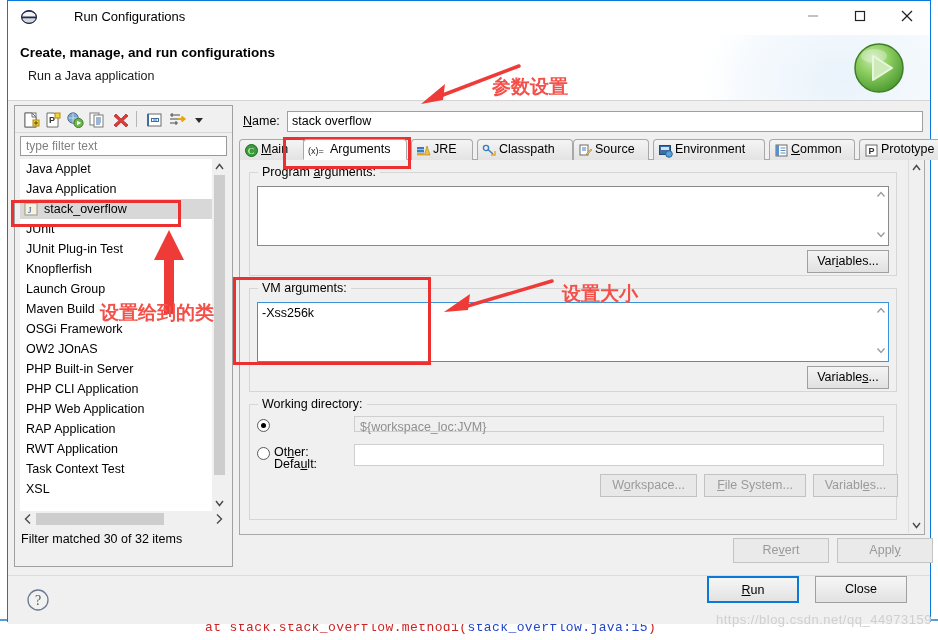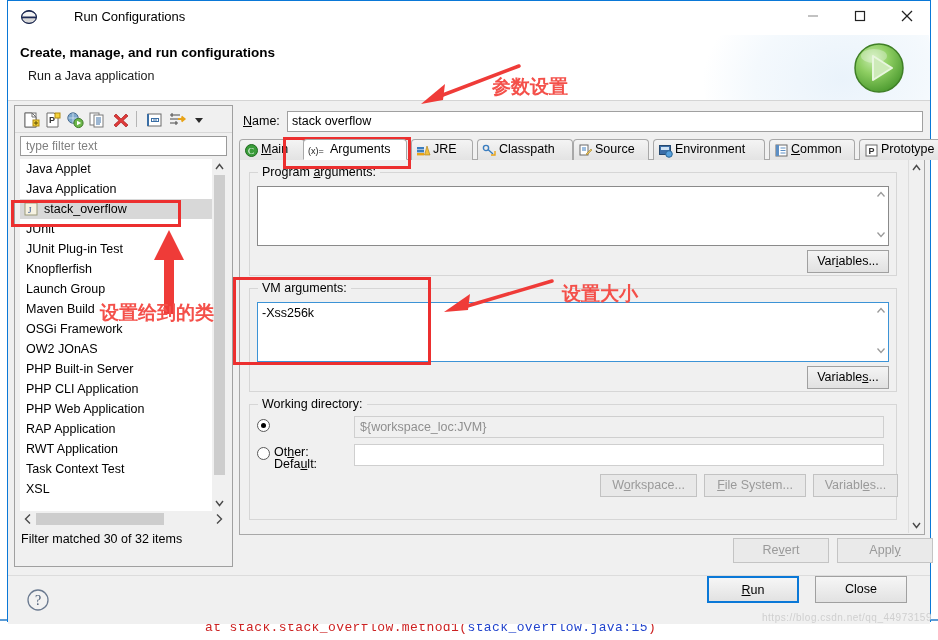--- a/index.html
+++ b/index.html
@@ -192,21 +192,21 @@
   .fbtn u{text-decoration:underline;}
   .fbtn.default{border:2px solid #0a78d7;}
   #btn-run{right:131px;}
   #btn-close-f{right:23px;}
   
   #anno{position:absolute;left:0;top:0;width:938px;height:640px;pointer-events:none;}
   .rbox{position:absolute;border:3px solid #ec2f2f;box-sizing:border-box;}
   .rtext{position:absolute;color:#f4504a;font-size:19px;font-weight:bold;
          font-family:"DejaVu Sans","Liberation Sans",sans-serif;white-space:nowrap;}
   #watermark{
-    position:absolute;right:6px;top:612px;font-size:10px;color:#cfcfcf;
+    position:absolute;right:6px;top:612px;font-size:13px;color:#cfcfcf;
     font-family:"Liberation Sans",sans-serif;letter-spacing:.5px;
   }
 </style>
 </head>
 <body>
 
 <div id="console-bg">
   <div class="ln"><span>at stack.stack_overflow.method1(</span><span class="blue">stack_overflow.java:15</span><span>)</span></div>
 </div>
 <div id="console-top-border"></div>
@@ -520,21 +520,21 @@
           </div>
           <div class="vbtn" style="left:567px;top:206px;width:82px;">Variable<u>s</u>...</div>
 
           <div class="group" style="left:9px;top:244px;width:648px;height:116px;">
             <span class="glabel">Working directory:</span>
           </div>
           <div class="radio" style="left:17px;top:259px;">
               <span class="dot"></span>
             </div>
           <span class="rlabel" style="left:34px;top:257px;margin-top:40px;">Defa<u>u</u>lt:</span>
-          <div class="roinput" style="left:114px;top:256px;width:530px;height:22px;">${workspace_loc:JVM}</div>
+          <div class="roinput" style="left:114px;top:256px;width:530px;height:16px;">${workspace_loc:JVM}</div>
 
           <div class="radio" style="left:17px;top:287px;"></div>
           <span class="rlabel" style="left:34px;top:285px;">Ot<u>h</u>er:</span>
           <div class="roinput white" style="left:114px;top:284px;width:530px;height:22px;"></div>
 
           <div class="vbtn disabled" style="left:360px;top:314px;width:97px;">W<u>o</u>rkspace...</div>
           <div class="vbtn disabled" style="left:464px;top:314px;width:102px;"><u>F</u>ile System...</div>
           <div class="vbtn disabled" style="left:573px;top:314px;width:85px;">Variabl<u>e</u>s...</div>
         </div>
 

